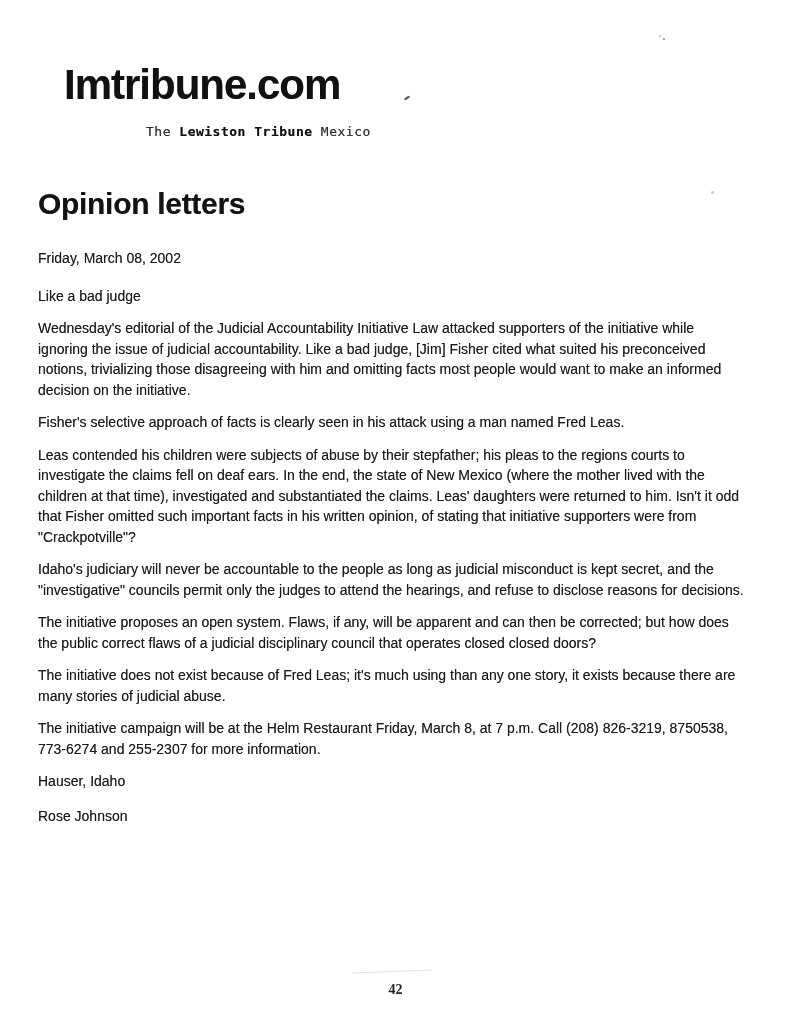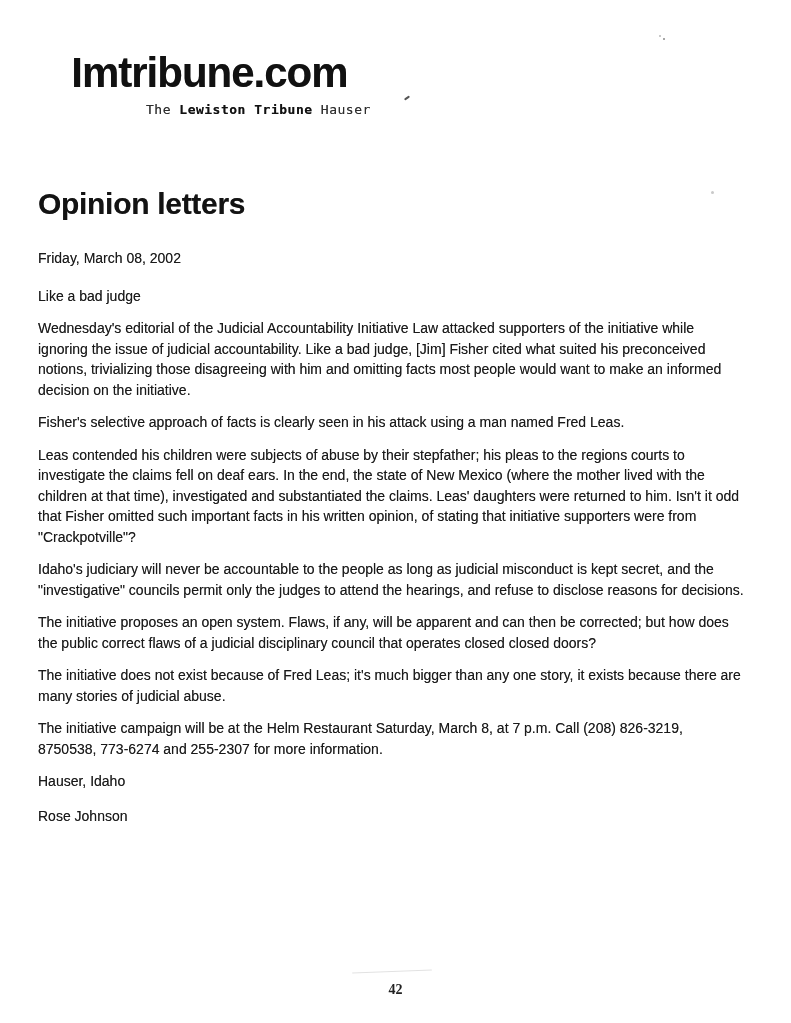--- a/index.html
+++ b/index.html
@@ -22,22 +22,21 @@
     position: absolute;
     left: 48px;
     top: 46px;
   }
   .site-title {
     font-size: 42px;
     font-weight: bold;
     letter-spacing: -1px;
     color: #111;
     line-height: 1.1;
-    margin: 4px;
-    text-align: center;
+    margin: 16px;
   }
   .tagline {
     margin: 6px 0 0 98px;
     font-family: "DejaVu Sans Mono", "Liberation Mono", monospace;
     font-size: 13px;
     letter-spacing: 0.5px;
     color: #2e2e2e;
     white-space: nowrap;
   }
   .tagline .bold { font-weight: bold; color: #111; }
@@ -87,35 +86,35 @@
   .a-tick { left: 404px; top: 97px; width: 6px; height: 2px; background: #555; transform: rotate(-35deg); border-radius: 1px; }
   .a-speck-2 { left: 711px; top: 191px; width: 3px; height: 3px; background: #c9c9c9; border-radius: 50%; }
   .a-crease { left: 352px; top: 971px; width: 80px; height: 1px; background: #e2e2e2; transform: rotate(-2deg); border-radius: 1px; }
 </style>
 </head>
 <body>
 
 <div class="masthead">
   <div class="site-title scanned">Imtribune.com</div>
   <div class="tagline scanned">
-    <span>The </span><span class="bold">Lewiston Tribune</span><span> Hauser</span>
+    <span>The </span><span class="bold">Lewiston Tribune</span><span> Mexico</span>
   </div>
 </div>
 
 <div class="article scanned">
   <h1 class="article-title">Opinion letters</h1>
   <p class="date-line">Friday, March 08, 2002</p>
   <p>Like a bad judge</p>
   <p>Wednesday's editorial of the Judicial Accountability Initiative Law attacked supporters of the initiative while ignoring the issue of judicial accountability. Like a bad judge, [Jim] Fisher cited what suited his preconceived notions, trivializing those disagreeing with him and omitting facts most people would want to make an informed decision on the initiative.</p>
   <p>Fisher's selective approach of facts is clearly seen in his attack using a man named Fred Leas.</p>
   <p>Leas contended his children were subjects of abuse by their stepfather; his pleas to the regions courts to investigate the claims fell on deaf ears. In the end, the state of New Mexico (where the mother lived with the children at that time), investigated and substantiated the claims. Leas' daughters were returned to him. Isn't it odd that Fisher omitted such important facts in his written opinion, of stating that initiative supporters were from "Crackpotville"?</p>
   <p>Idaho's judiciary will never be accountable to the people as long as judicial misconduct is kept secret, and the "investigative" councils permit only the judges to attend the hearings, and refuse to disclose reasons for decisions.</p>
   <p>The initiative proposes an open system. Flaws, if any, will be apparent and can then be corrected; but how does the public correct flaws of a judicial disciplinary council that operates closed closed doors?</p>
-  <p>The initiative does not exist because of Fred Leas; it's much bigger than any one story, it exists because there are many stories of judicial abuse.</p>
-  <p>The initiative campaign will be at the Helm Restaurant Saturday, March 8, at 7 p.m. Call (208) 826-3219, 8750538, 773-6274 and 255-2307 for more information.</p>
+  <p>The initiative does not exist because of Fred Leas; it's much using than any one story, it exists because there are many stories of judicial abuse.</p>
+  <p>The initiative campaign will be at the Helm Restaurant Friday, March 8, at 7 p.m. Call (208) 826-3219, 8750538, 773-6274 and 255-2307 for more information.</p>
   <p class="sig">Hauser, Idaho</p>
   <p class="sig">Rose Johnson</p>
 </div>
 
 <div class="page-footer">42</div>
 
 <div class="artifact a-speck-1"></div>
 <div class="artifact a-tick"></div>
 <div class="artifact a-speck-2"></div>
 <div class="artifact a-crease"></div>

